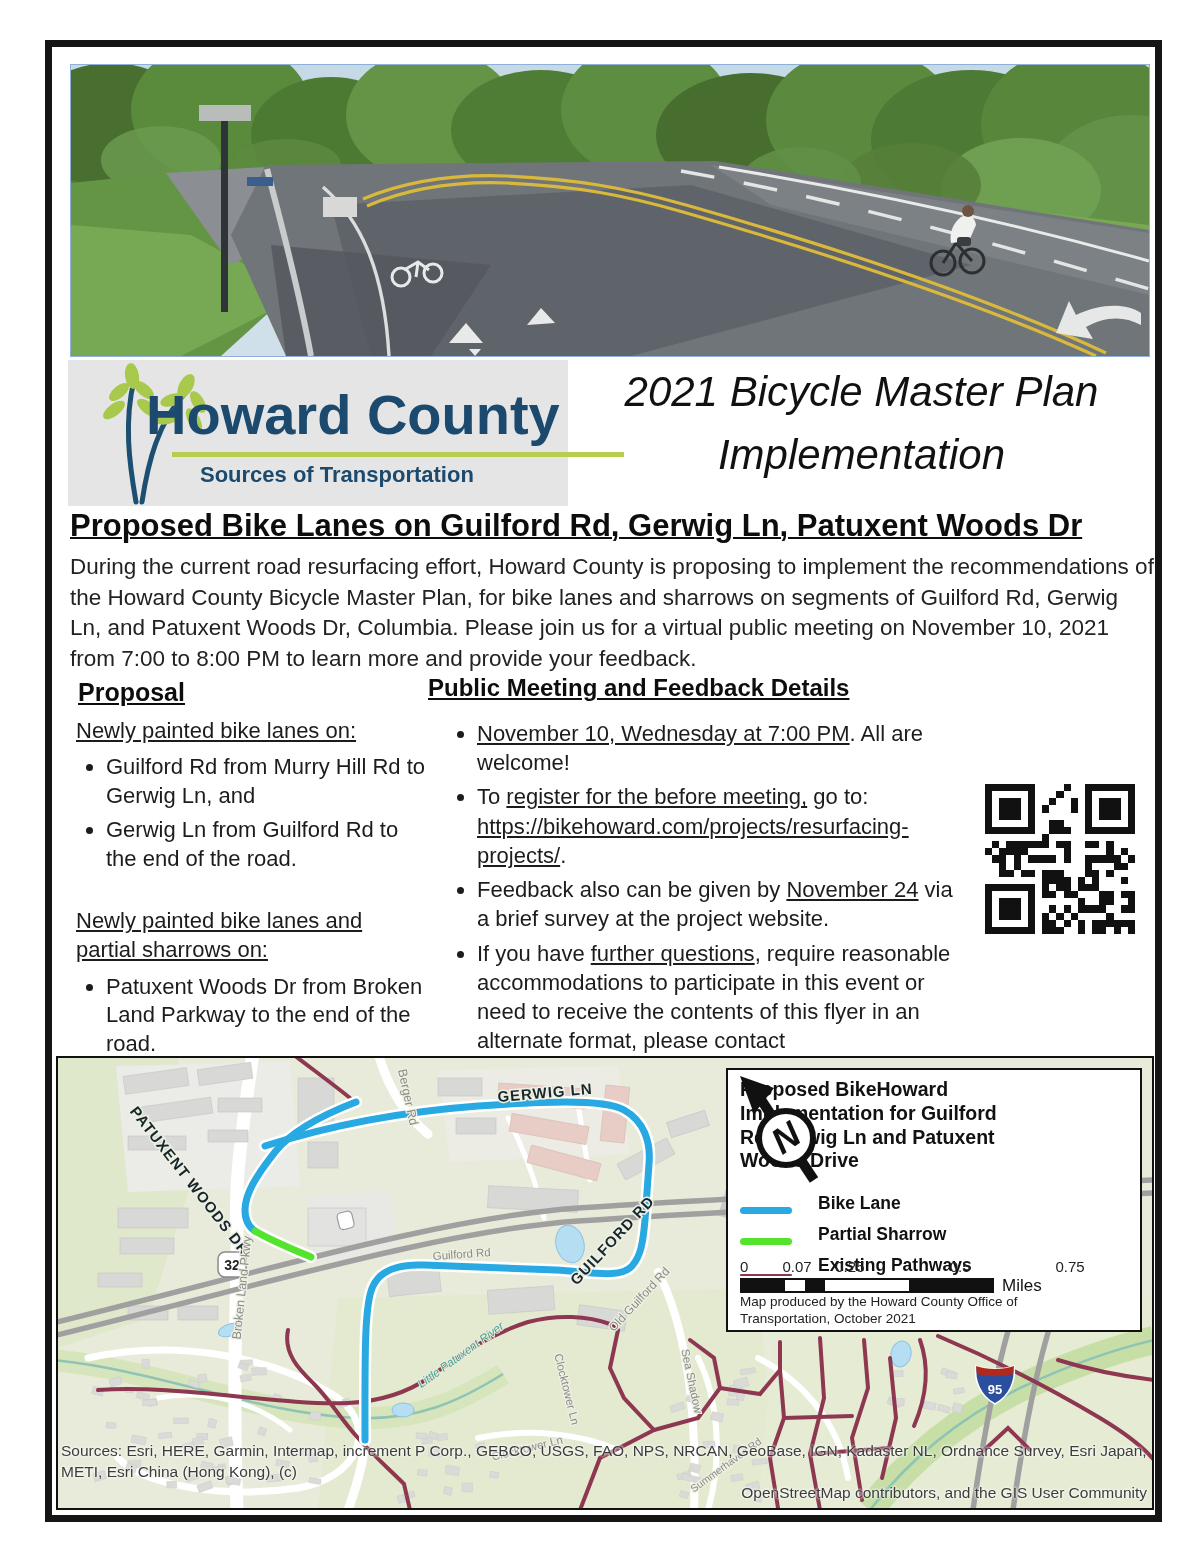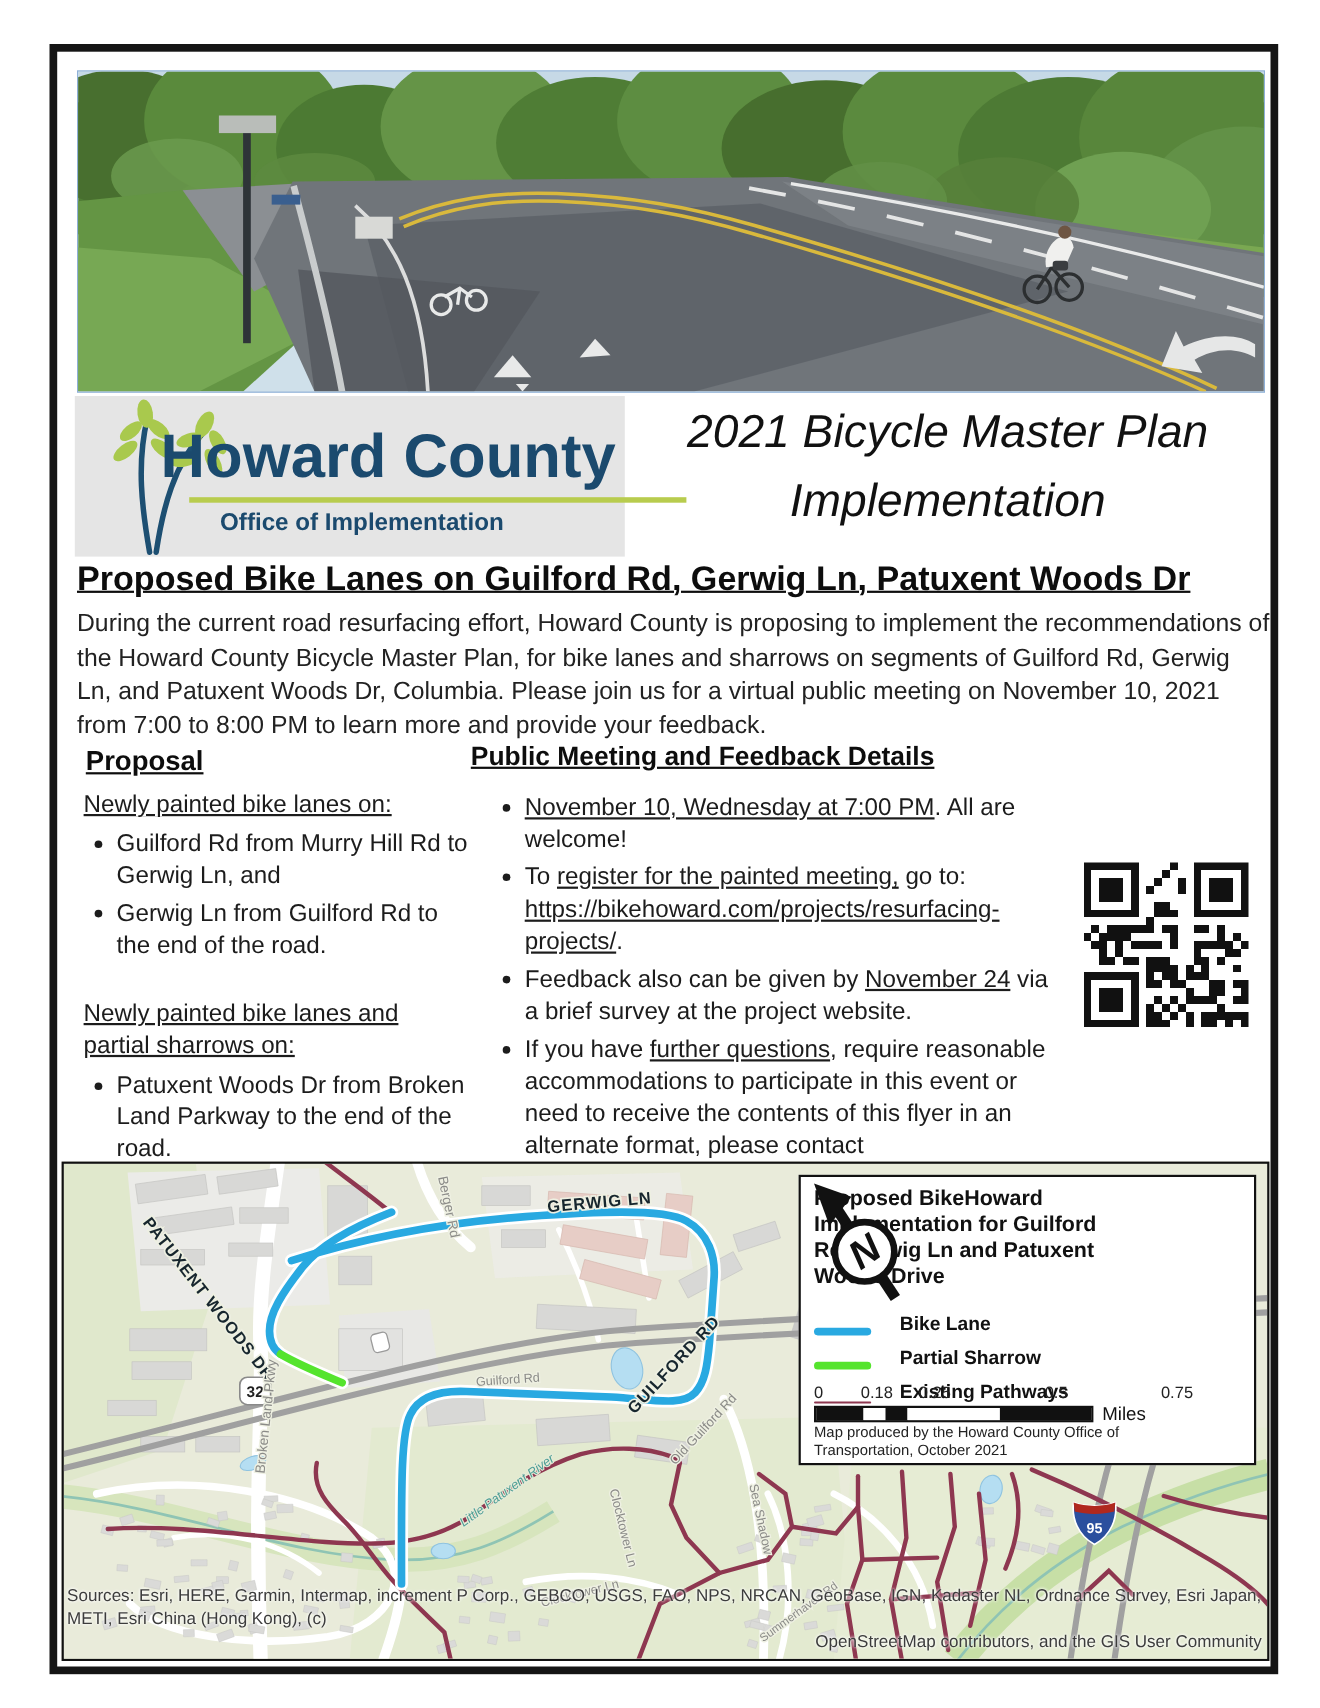--- a/index.html
+++ b/index.html
@@ -151,21 +151,21 @@
       <ellipse cx="74" cy="58" rx="13" ry="6" transform="rotate(38 74 58)"></ellipse>
       <ellipse cx="112" cy="36" rx="7" ry="13" transform="rotate(28 112 36)"></ellipse>
       <ellipse cx="98" cy="50" rx="12" ry="6" transform="rotate(-18 98 50)"></ellipse>
       <ellipse cx="124" cy="52" rx="12" ry="6" transform="rotate(60 124 52)"></ellipse>
       <ellipse cx="94" cy="68" rx="13" ry="6" transform="rotate(-14 94 68)"></ellipse>
       <ellipse cx="120" cy="70" rx="13" ry="6" transform="rotate(62 120 70)"></ellipse>
     </g>
   </svg>
   <div class="logo-text">Howard County</div>
   <div class="logo-underline"></div>
-  <div class="logo-sub">Office of Implementation</div>
+  <div class="logo-sub">Sources of Transportation</div>
 </div>
 
 <div class="abs title-block">
   <div>2021 Bicycle Master Plan</div>
   <div>Implementation</div>
 </div>
 
 <div class="abs heading">Proposed Bike Lanes on Guilford Rd, Gerwig Ln, Patuxent Woods Dr</div>
 <div class="abs intro"><span>During the current road resurfacing effort, Howard County is proposing to implement the recommendations of the Howard County Bicycle Master Plan, for bike lanes and sharrows on segments of Guilford Rd, Gerwig Ln, and Patuxent Woods Dr, Columbia. Please join us for a virtual public meeting on </span><span class="seg-b">November 10, 2021</span><span> from 7:00 to 8:00 PM to learn more and provide your feedback.</span></div>
 
@@ -179,21 +179,21 @@
   <p class="sub" style="margin-top:34px;">Newly painted bike lanes and partial sharrows on:</p>
   <ul>
     <li>Patuxent Woods Dr from Broken Land Parkway to the end of the road.</li>
   </ul>
 </div>
 
 <div class="abs col-right">
   <h3>Public Meeting and Feedback Details</h3>
   <ul>
     <li><span class="seg-u">November 10, Wednesday at 7:00 PM</span><span>. All are welcome!</span></li>
-    <li><span>To </span><span class="seg-u">register for the painted meeting,</span><span> go to: </span><span class="seg-u lnk">https://bikehoward.com/projects/resurfacing-projects/</span><span>.</span></li>
+    <li><span>To </span><span class="seg-u">register for the before meeting,</span><span> go to: </span><span class="seg-u lnk">https://bikehoward.com/projects/resurfacing-projects/</span><span>.</span></li>
     <li><span>Feedback also can be given by </span><span class="seg-u">November 24</span><span> via a brief survey at the project website.</span></li>
     <li><span>If you have </span><span class="seg-u">further questions</span><span>, require reasonable accommodations to participate in this event or need to receive the contents of this flyer in an alternate format, please contact </span><span class="seg-u lnk">transportation@howardcountymd.gov</span><span> or 410-313-4312 (Voice/Relay) at least five (5) business days before the event.</span></li>
   </ul>
 </div>
 
 <div class="abs qr">
   <svg id="qr" width="150" height="150" viewBox="0 0 21 21" shape-rendering="crispEdges">
       <rect x="0" y="0" width="21" height="21" fill="#fff"></rect>
       <rect x="0" y="0" width="7" height="7" fill="#111"></rect>
       <rect x="1" y="1" width="5" height="5" fill="#fff"></rect>
@@ -566,21 +566,21 @@
     </div>
     <svg class="north" viewBox="0 0 104 122">
       <line x1="86" y1="110" x2="32" y2="28" stroke="#111" stroke-width="10"></line>
       <polygon points="12,6 46,18 26,44" fill="#111"></polygon>
       <circle cx="58" cy="68" r="27" fill="#fff" stroke="#111" stroke-width="6"></circle>
       <text x="58" y="80" font-size="36" font-weight="bold" font-style="italic" text-anchor="middle" fill="#111" transform="rotate(-35 58 68)">N</text>
     </svg>
     <div class="scale-wrap">
       <div class="scale-ticks">
         <span style="left:0">0</span>
-        <span style="left:17.3%">0.18</span>
+        <span style="left:17.3%">0.07</span>
         <span style="left:33.3%">0.25</span>
         <span style="left:66.7%">0.5</span>
         <span style="left:100%">0.75</span>
       </div>
       <div class="scale-bar">
         <div style="width:17.3%;background:#111"></div>
         <div style="width:8%;background:#fff"></div>
         <div style="width:8%;background:#111"></div>
         <div style="width:33.4%;background:#fff"></div>
         <div style="width:33.3%;background:#111"></div>

